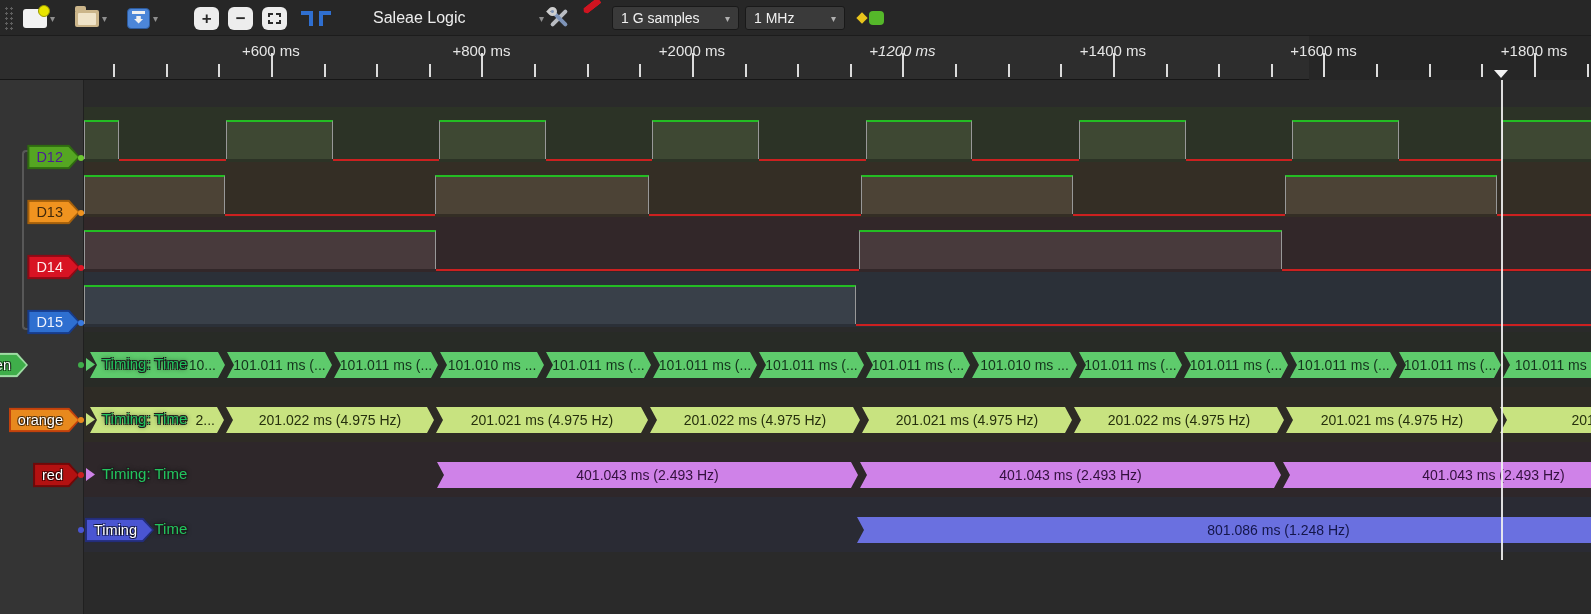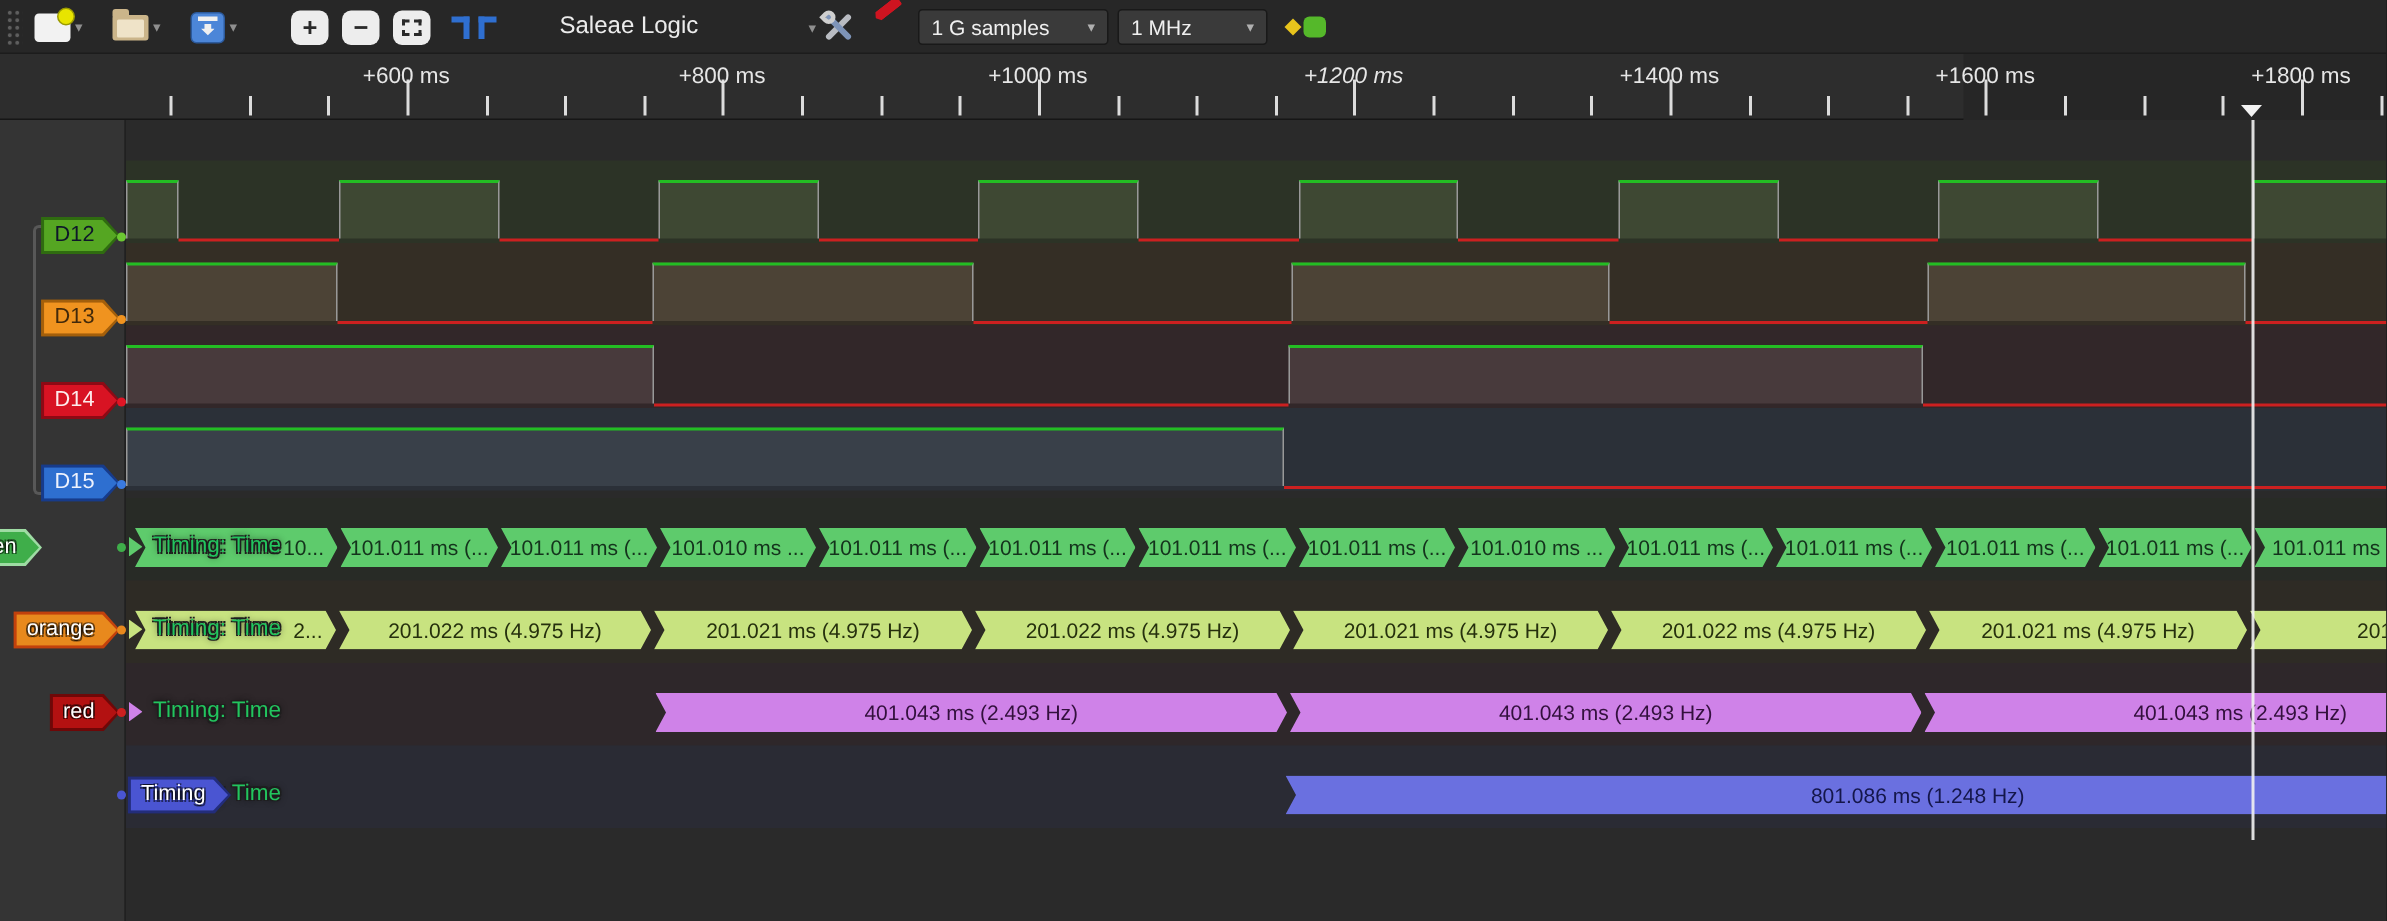--- a/index.html
+++ b/index.html
@@ -163,21 +163,21 @@
       <div class="rlabel" style="left: 270.89px;">+600 ms</div>
       <div class="tick minor" style="left: 323.52px;"></div>
       <div class="tick minor" style="left: 376.15px;"></div>
       <div class="tick minor" style="left: 428.78px;"></div>
       <div class="tick major" style="left: 481.41px;"></div>
       <div class="rlabel" style="left: 481.41px;">+800 ms</div>
       <div class="tick minor" style="left: 534.04px;"></div>
       <div class="tick minor" style="left: 586.67px;"></div>
       <div class="tick minor" style="left: 639.3px;"></div>
       <div class="tick major" style="left: 691.93px;"></div>
-      <div class="rlabel" style="left: 691.93px;">+1000 ms</div>
+      <div class="rlabel" style="left: 691.93px;">+2000 ms</div>
       <div class="tick minor" style="left: 744.56px;"></div>
       <div class="tick minor" style="left: 797.19px;"></div>
       <div class="tick minor" style="left: 849.82px;"></div>
       <div class="tick major" style="left: 902.45px;"></div>
       <div class="rlabel" style="left: 902.45px; font-style: italic;">+1200 ms</div>
       <div class="tick minor" style="left: 955.08px;"></div>
       <div class="tick minor" style="left: 1007.71px;"></div>
       <div class="tick minor" style="left: 1060.34px;"></div>
       <div class="tick major" style="left: 1112.97px;"></div>
       <div class="rlabel" style="left: 1112.97px;">+1400 ms</div>
@@ -268,21 +268,21 @@
       <div class="bubble" style="left: 1199px; width: 421px; top: 382px; background: rgb(207, 130, 232); color: rgb(51, 16, 61);">401.043 ms (2.493 Hz)</div>
       <div class="overlay-label" style="left: 18px; top: 385px;">Timing: Time</div>
       <div class="row-arrow" style="left: 2px; top: 443px; background: rgb(106, 112, 224);"></div>
       <div class="bubble" style="left: 773px; width: 843px; top: 437px; background: rgb(106, 112, 224); color: rgb(20, 22, 74);">801.086 ms (1.248 Hz)</div>
       <div class="overlay-label" style="left: 18px; top: 440px;">Timing: Time</div>
       <div class="cursor-line" style="left: 1417px; top: 0px; height: 480px;"></div>
     </div>
 
   <div id="labels">
       <div class="pennant-o" style="background: rgb(47, 107, 16); right: 1511px; top: 157px;">
-        <div class="pennant-i" style="background: rgb(85, 166, 34); color: #0f172a;">D12</div>
+        <div class="pennant-i" style="background: rgb(85, 166, 34); color: #4c1d95;">D12</div>
       </div>
       <div class="chan-dot" style="left: 78px; top: 158px; background: rgb(108, 200, 50);"></div>
       <div class="pennant-o" style="background: rgb(163, 95, 11); right: 1511px; top: 212px;">
         <div class="pennant-i" style="background: rgb(240, 147, 31); color: rgb(66, 41, 10);">D13</div>
       </div>
       <div class="chan-dot" style="left: 78px; top: 213px; background: rgb(240, 147, 31);"></div>
       <div class="pennant-o" style="background: rgb(140, 10, 21); right: 1511px; top: 267px;">
         <div class="pennant-i" style="background: rgb(216, 19, 35); color: rgb(253, 236, 236);">D14</div>
       </div>
       <div class="chan-dot" style="left: 78px; top: 268px; background: rgb(224, 21, 37);"></div>

